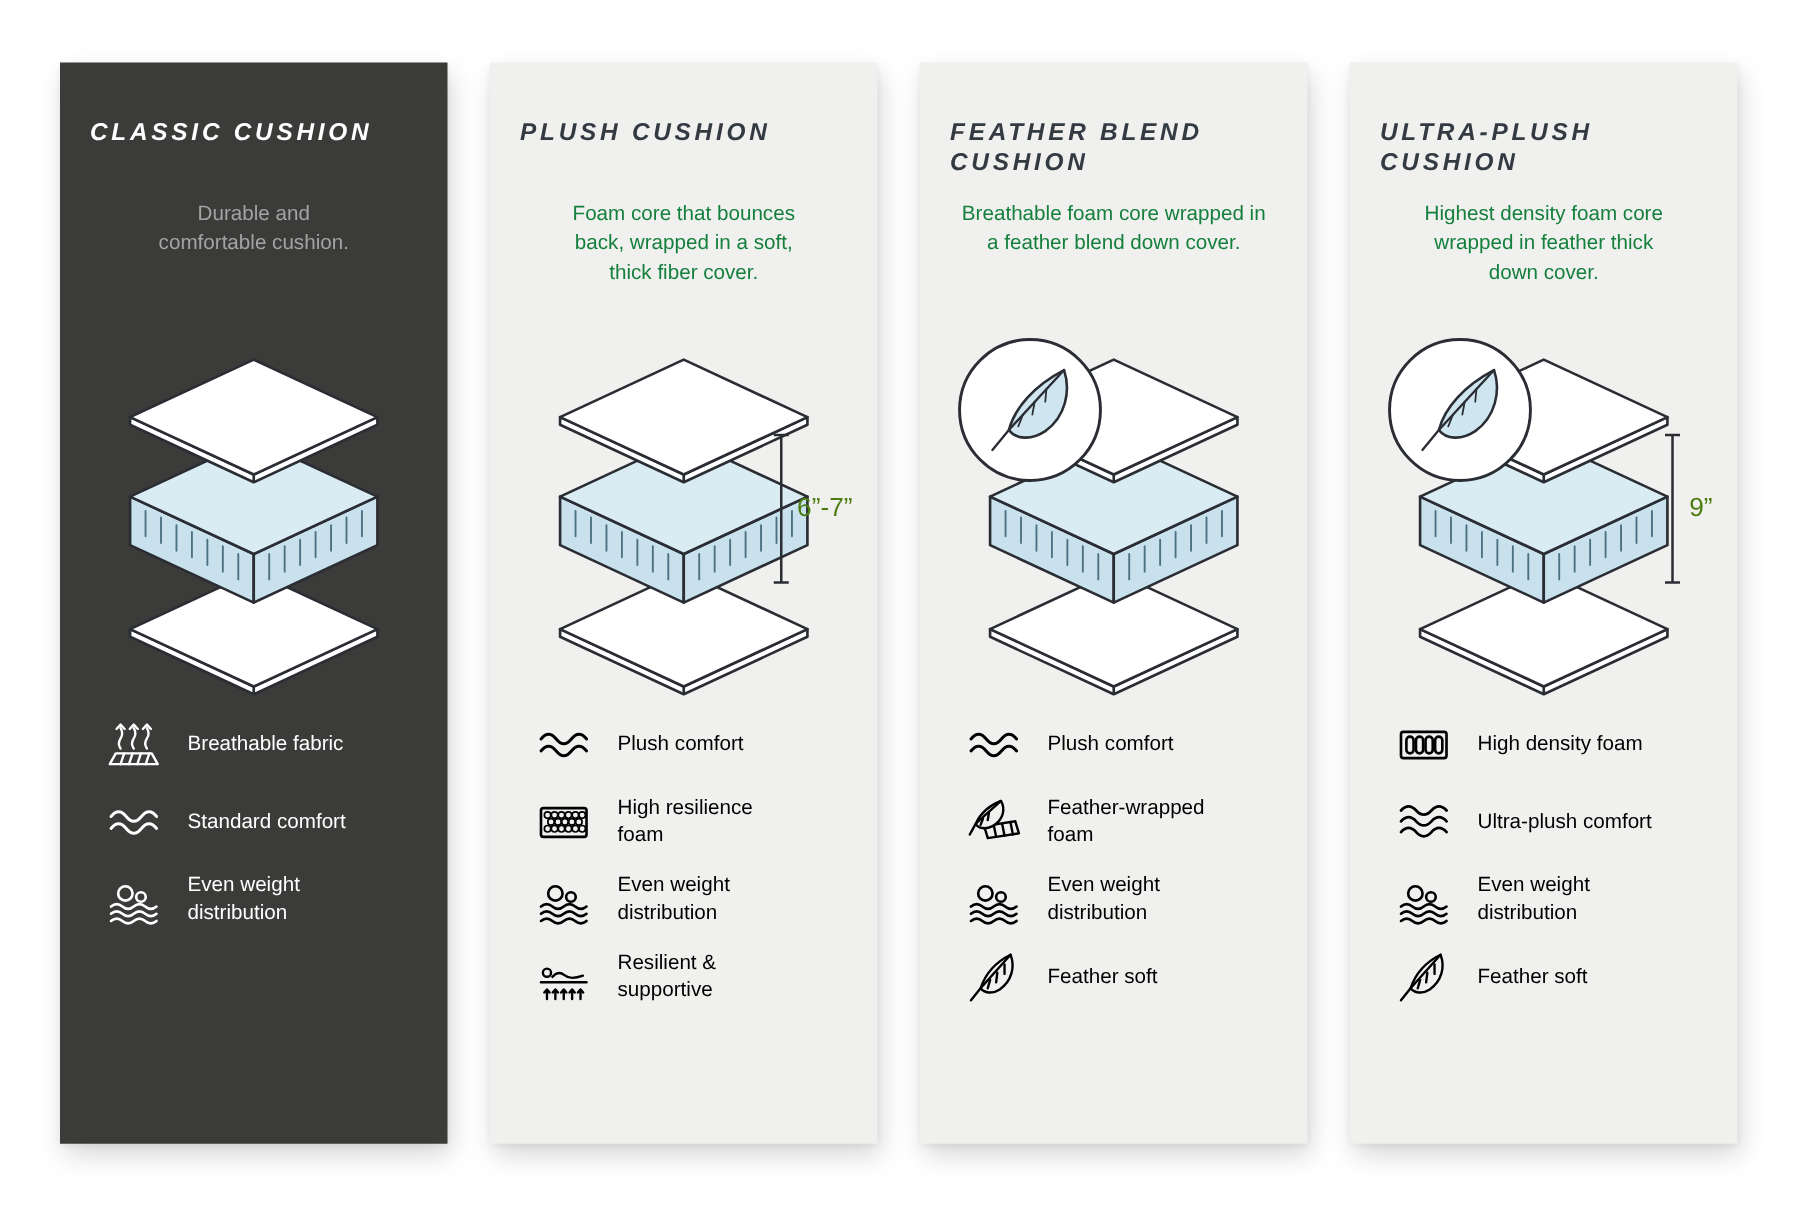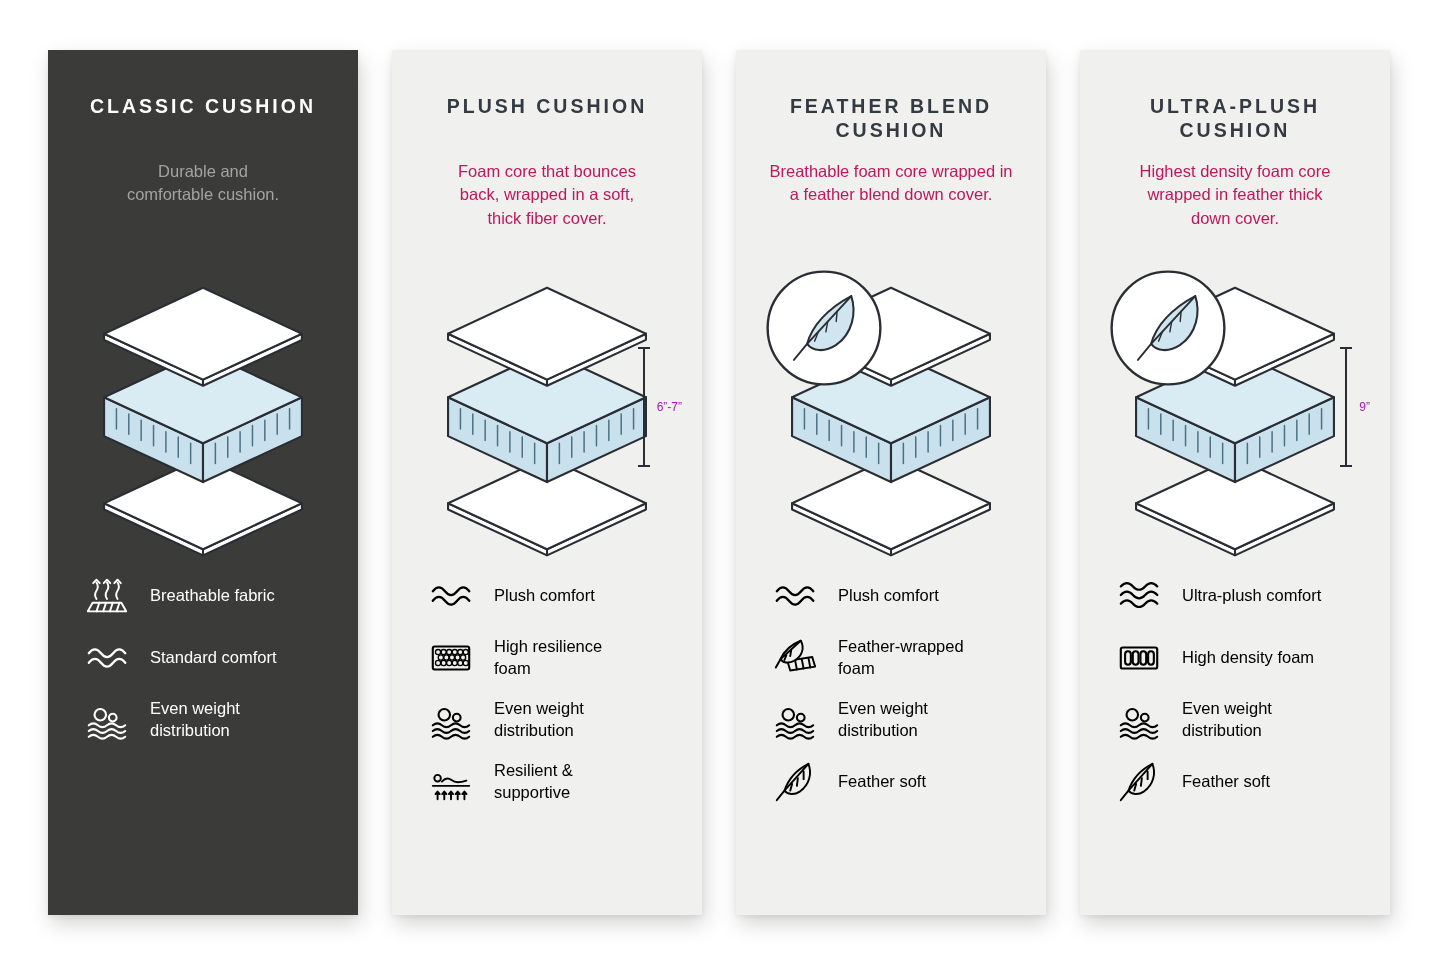--- a/index.html
+++ b/index.html
@@ -22,31 +22,32 @@
     box-shadow:3px 9px 20px rgba(0,0,0,.17), 0 2px 5px rgba(0,0,0,.06);
     padding:44px 24px;
     position:relative;
   }
   .panel--dark{background:#3b3b39}
   .title{
     font-size:19.5px;
     font-weight:bold;
     letter-spacing:3px;
     line-height:1.25;
-    text-align:center;
+    text-align:left;
     color:#333a42;
     min-height:52px;
     white-space:pre-line;
+    font-style:italic;
   }
   .panel--dark .title{color:#ffffff}
   .desc{
     font-size:16.5px;
     line-height:1.42;
     text-align:center;
-    color:#be185d;
+    color:#15803d;
     min-height:86px;
     margin-top:14px;
     white-space:pre-line;
   }
   .panel--dark .desc{color:#a3a3a3}
   .illu{
     position:relative;
     width:100%;
     height:280px;
     margin-top:38px;
@@ -56,21 +57,21 @@
   .dim{
     position:absolute;
     top:62px;
     right:-4px;
     height:122px;
     display:flex;
     align-items:center;
     gap:6px;
     color:#2a2d33;
   }
-  .dim-label{font-size:12px;color:#a21caf}
+  .dim-label{font-size:21px;color:#4d7c0f}
   .features{margin-top:4px}
   .feature{
     display:flex;
     align-items:center;
     gap:20px;
     min-height:56px;
     margin-bottom:6px;
     padding-left:12px;
     color:#000000;
   }
@@ -379,29 +380,29 @@
               <line x1="1" y1="2" x2="13" y2="2"></line>
               <line x1="1" y1="120" x2="13" y2="120"></line>
             </g>
         </svg>
         <span class="dim-label">9”</span>
       </div>
     </div>
     <div class="features">
       <div class="feature">
         <svg class="f-icon" viewBox="0 0 48 48">
+            <use href="#i-density"></use>
+          </svg>
+        <span class="f-label">High density foam</span>
+      </div>
+      <div class="feature">
+        <svg class="f-icon" viewBox="0 0 48 48">
             <use href="#i-wave3"></use>
           </svg>
         <span class="f-label">Ultra-plush comfort</span>
-      </div>
-      <div class="feature">
-        <svg class="f-icon" viewBox="0 0 48 48">
-            <use href="#i-density"></use>
-          </svg>
-        <span class="f-label">High density foam</span>
       </div>
       <div class="feature">
         <svg class="f-icon" viewBox="0 0 48 48">
             <use href="#i-weight"></use>
           </svg>
         <span class="f-label">Even weight
 distribution</span>
       </div>
       <div class="feature">
         <svg class="f-icon" viewBox="0 0 48 48">

